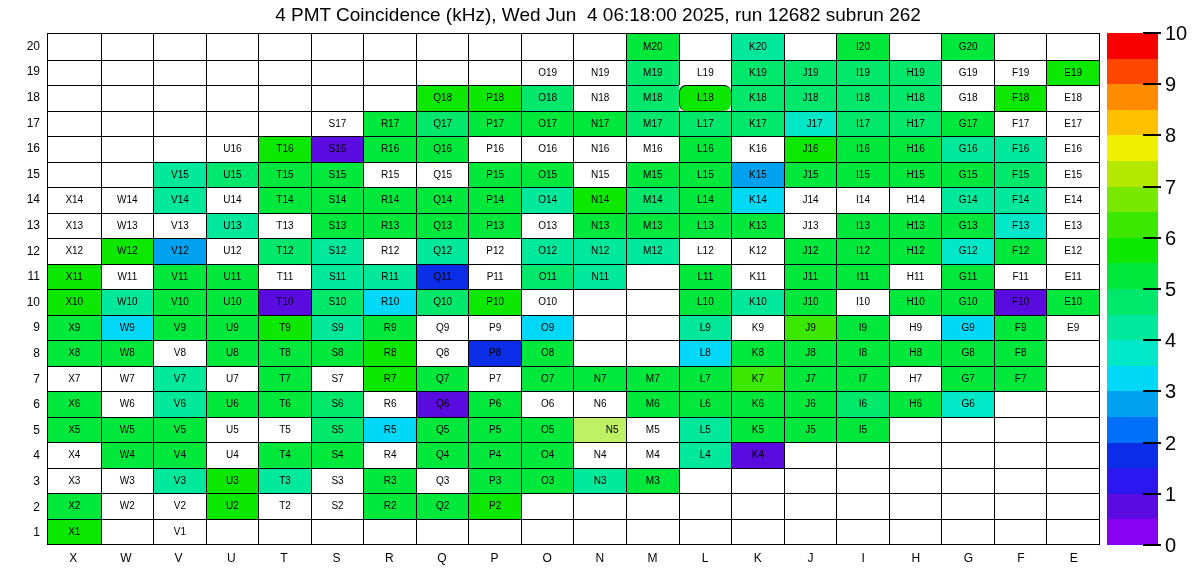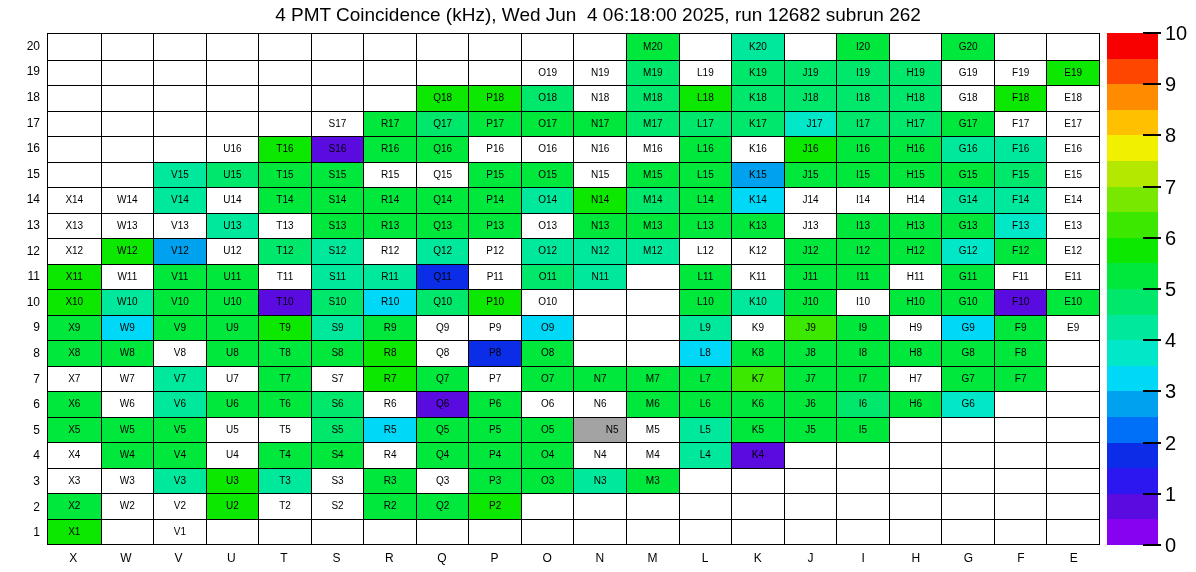--- a/index.html
+++ b/index.html
@@ -115,21 +115,21 @@
     </div>
     <div class="cell" style="background: rgb(0, 232, 108);">
       <span>O18</span>
     </div>
     <div class="cell" style="background: rgb(255, 255, 255);">
       <span>N18</span>
     </div>
     <div class="cell" style="background: rgb(0, 232, 108);">
       <span>M18</span>
     </div>
-    <div class="cell" style="background: rgb(12, 232, 0);">
+    <div class="cell" style="background: rgb(12, 232, 0); border-radius: 7px;">
       <span>L18</span>
     </div>
     <div class="cell" style="background: rgb(0, 232, 108);">
       <span>K18</span>
     </div>
     <div class="cell" style="background: rgb(0, 232, 108);">
       <span>J18</span>
     </div>
     <div class="cell" style="background: rgb(0, 232, 108);">
       <span>I18</span>
@@ -847,21 +847,21 @@
     </div>
     <div class="cell" style="background: rgb(0, 232, 60);">
       <span>Q5</span>
     </div>
     <div class="cell" style="background: rgb(0, 232, 60);">
       <span>P5</span>
     </div>
     <div class="cell" style="background: rgb(0, 232, 60);">
       <span>O5</span>
     </div>
-    <div class="cell" style="background: #a3a3a3; padding-left: 24px;">
+    <div class="cell" style="background: #bef264; padding-left: 24px;">
       <span>N5</span>
     </div>
     <div class="cell" style="background: rgb(255, 255, 255);">
       <span>M5</span>
     </div>
     <div class="cell" style="background: rgb(0, 232, 156);">
       <span>L5</span>
     </div>
     <div class="cell" style="background: rgb(0, 232, 60);">
       <span>K5</span>

